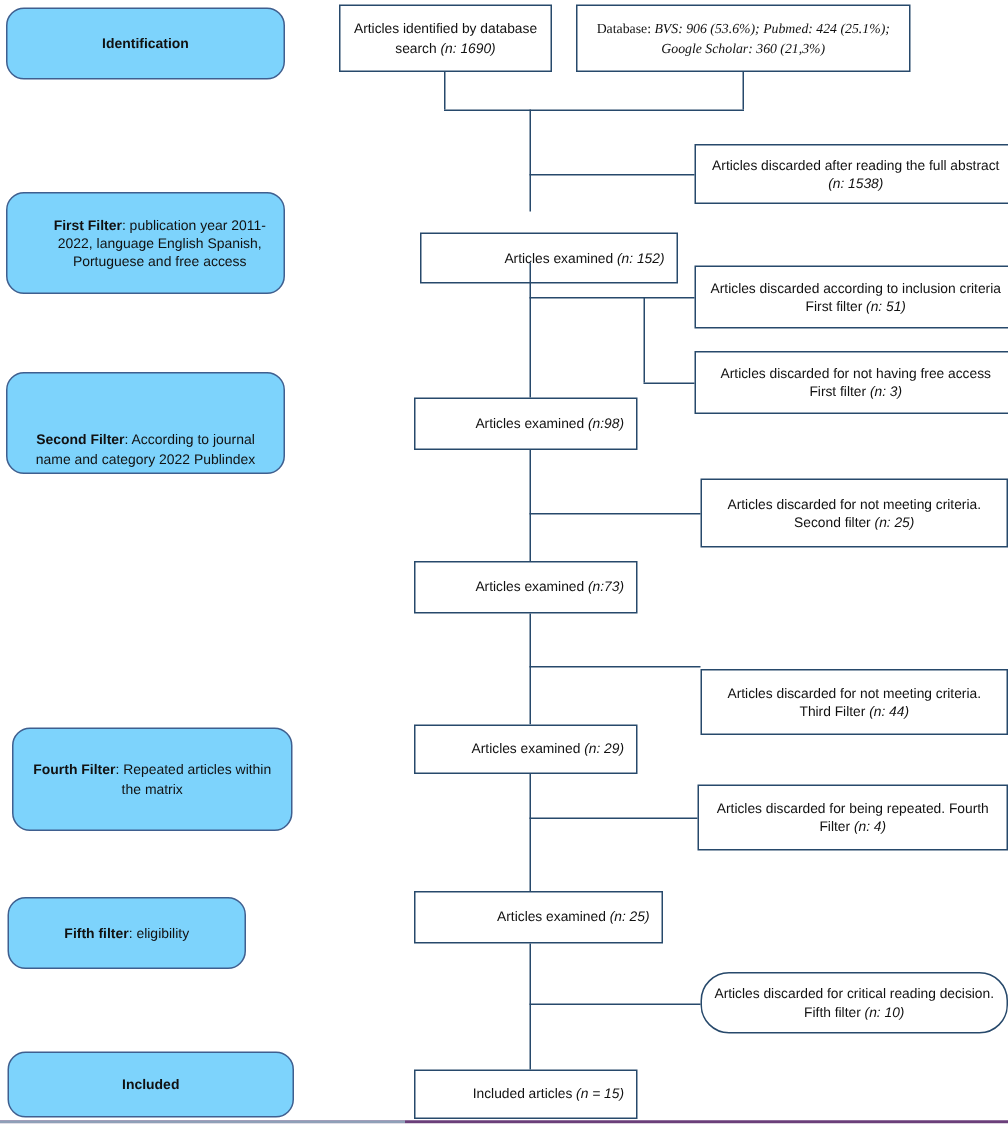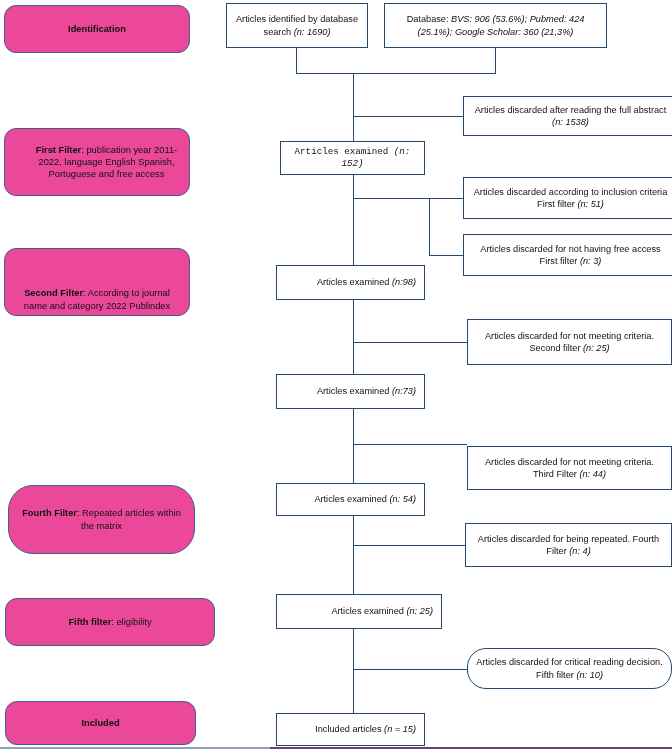--- a/index.html
+++ b/index.html
@@ -13,21 +13,21 @@
     height: 749px;
     background: #ffffff;
     font-family: "Liberation Sans", sans-serif;
     overflow: hidden;
   }
   .stage-box {
     position: absolute;
     box-sizing: border-box;
     border: 1.3px solid #3f5f8f;
     border-radius: 12px;
-    background: #ec4899;
+    background: #7dd3fc;
     display: flex;
     align-items: center;
     justify-content: center;
     text-align: center;
     padding: 3px 9px;
     font-size: 9.3px;
     line-height: 1.32;
     color: #111111;
   }
   .stage-box .lead {
@@ -84,51 +84,51 @@
 
   <div class="stage-box" style="left:4px; top:128px; width:186px; height:68px;padding-left:28px;">
     <span><span class="lead">First Filter</span><span>: publication year 2011-2022, language English Spanish, Portuguese and free access</span></span>
   </div>
 
   <div class="stage-box" style="left:4px; top:248px; width:186px; height:68px;align-items:flex-end;">
     <span><span class="lead">Second Filter</span><span>: According to journal name and category 2022 Publindex</span></span>
   </div>
 
 
-  <div class="stage-box" style="left:8px; top:485px; width:187px; height:69px;border-radius:25px;">
+  <div class="stage-box" style="left:8px; top:485px; width:187px; height:69px;">
     <span><span class="lead">Fourth Filter</span><span>: Repeated articles within the matrix</span></span>
   </div>
 
-  <div class="stage-box" style="left:5px; top:598px; width:210px; height:48px;">
+  <div class="stage-box" style="left:5px; top:598px; width:159px; height:48px;">
     <span><span class="lead">Fifth filter</span><span>: eligibility</span></span>
   </div>
 
   <div class="stage-box" style="left:5px; top:701px; width:191px; height:44px;">
     <span><span class="lead">Included</span><span></span></span>
   </div>
 
   <div class="flow-box" style="left:226px; top:3px; width:142px; height:45px;">
     <span><span>Articles identified by database search </span><i>(n: 1690)</i></span>
   </div>
 
-  <div class="flow-box" style="left:384px; top:3px; width:223px; height:45px;">
+  <div class="flow-box" style="left:384px; top:3px; width:223px; height:45px;font-family:Liberation Serif, serif;">
     <span><span>Database: </span><i>BVS: 906 (53.6%); Pubmed: 424 (25.1%); Google Scholar: 360 (21,3%)</i></span>
   </div>
 
   <div class="conn v" style="left:296px; top:48px; height:25px;"></div>
   <div class="conn v" style="left:495px; top:48px; height:25px;"></div>
   <div class="conn h" style="left:296px; top:73px; width:200px;"></div>
   <div class="conn v" style="left:353px; top:73px; height:68px;"></div>
 
   <div class="flow-box" style="left:463px; top:96px; width:215px; height:40px;">
     <span><span>Articles discarded after reading the full abstract </span><i>(n: 1538)</i></span>
   </div>
   <div class="conn h" style="left:353px; top:116px; width:110px;"></div>
 
-  <div class="flow-box" style="left:280px; top:141px; width:145px; height:34px;font-family:Liberation Mono, monospace;">
+  <div class="flow-box" style="left:280px; top:155px; width:172px; height:34px;">
     <span><span>Articles examined </span><i>(n: 152)</i></span>
   </div>
 
   <div class="conn v" style="left:353px; top:175px; height:110px;"></div>
 
   <div class="flow-box" style="left:463px; top:177px; width:215px; height:42px;">
     <span><span>Articles discarded according to inclusion criteria First filter </span><i>(n: 51)</i></span>
   </div>
   <div class="conn h" style="left:353px; top:198px; width:110px;"></div>
 
@@ -155,21 +155,21 @@
   </div>
 
   <div class="conn v" style="left:353px; top:409px; height:74px;"></div>
 
   <div class="flow-box" style="left:467px; top:446px; width:205px; height:44px;">
     <span><span>Articles discarded for not meeting criteria.  Third Filter </span><i>(n: 44)</i></span>
   </div>
   <div class="conn h" style="left:353px; top:444px; width:114px;"></div>
 
   <div class="flow-box" style="left:276px; top:483px; width:149px; height:33px;">
-    <span><span>Articles examined </span><i>(n: 54)</i></span>
+    <span><span>Articles examined </span><i>(n: 29)</i></span>
   </div>
 
   <div class="conn v" style="left:353px; top:516px; height:78px;"></div>
 
   <div class="flow-box" style="left:465px; top:523px; width:207px; height:44px;">
     <span><span>Articles discarded for being repeated. Fourth Filter </span><i>(n: 4)</i></span>
   </div>
   <div class="conn h" style="left:353px; top:545px; width:112px;"></div>
 
   <div class="flow-box" style="left:276px; top:594px; width:166px; height:35px;">

